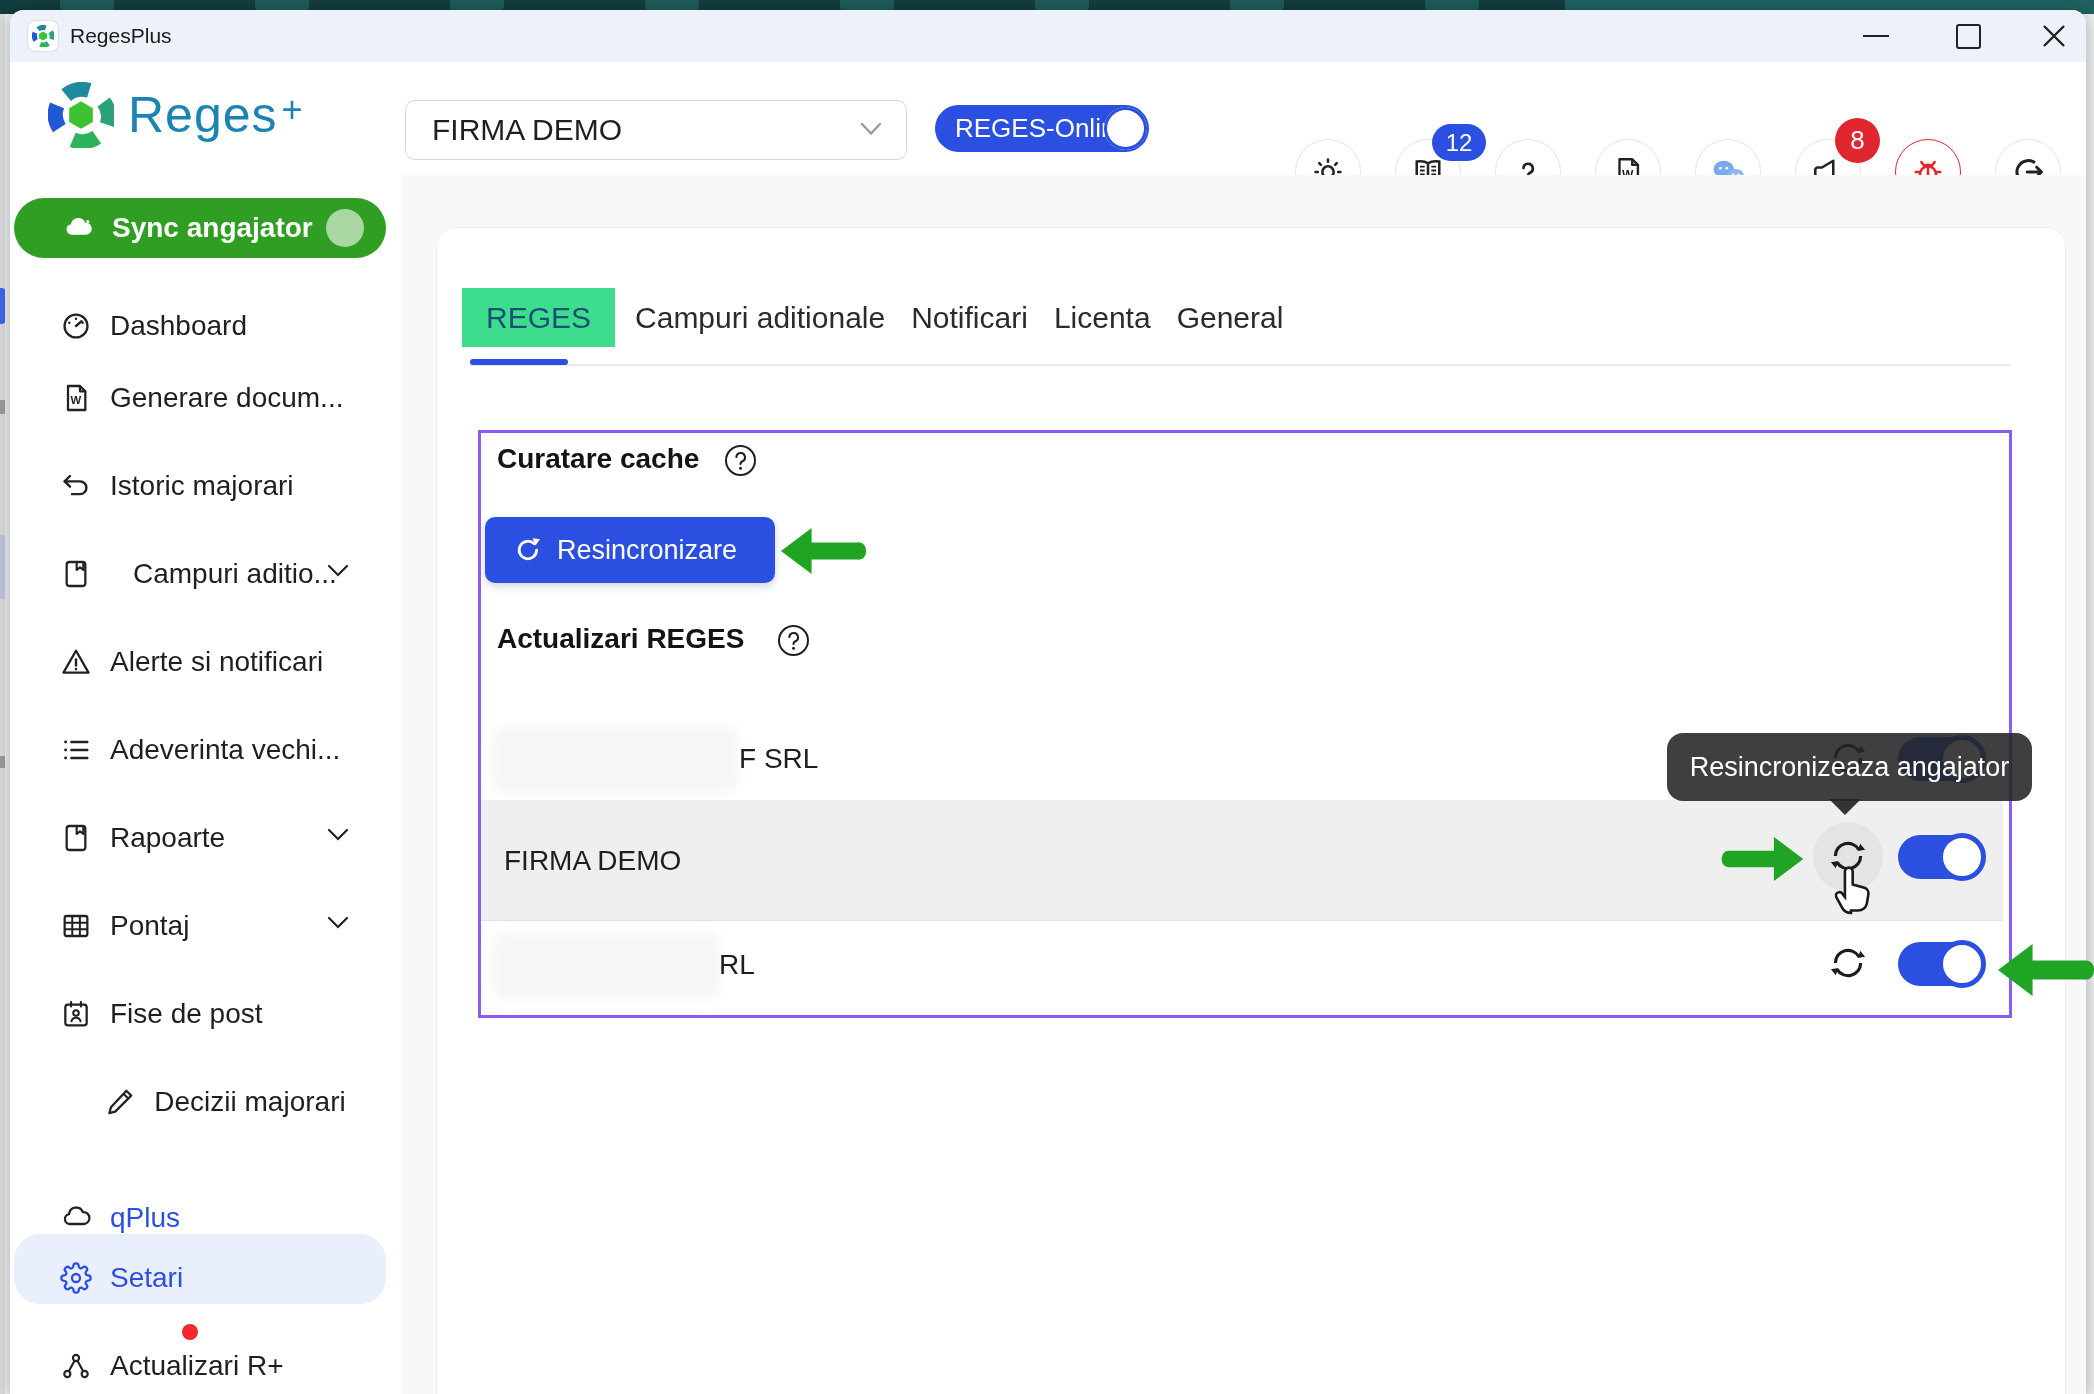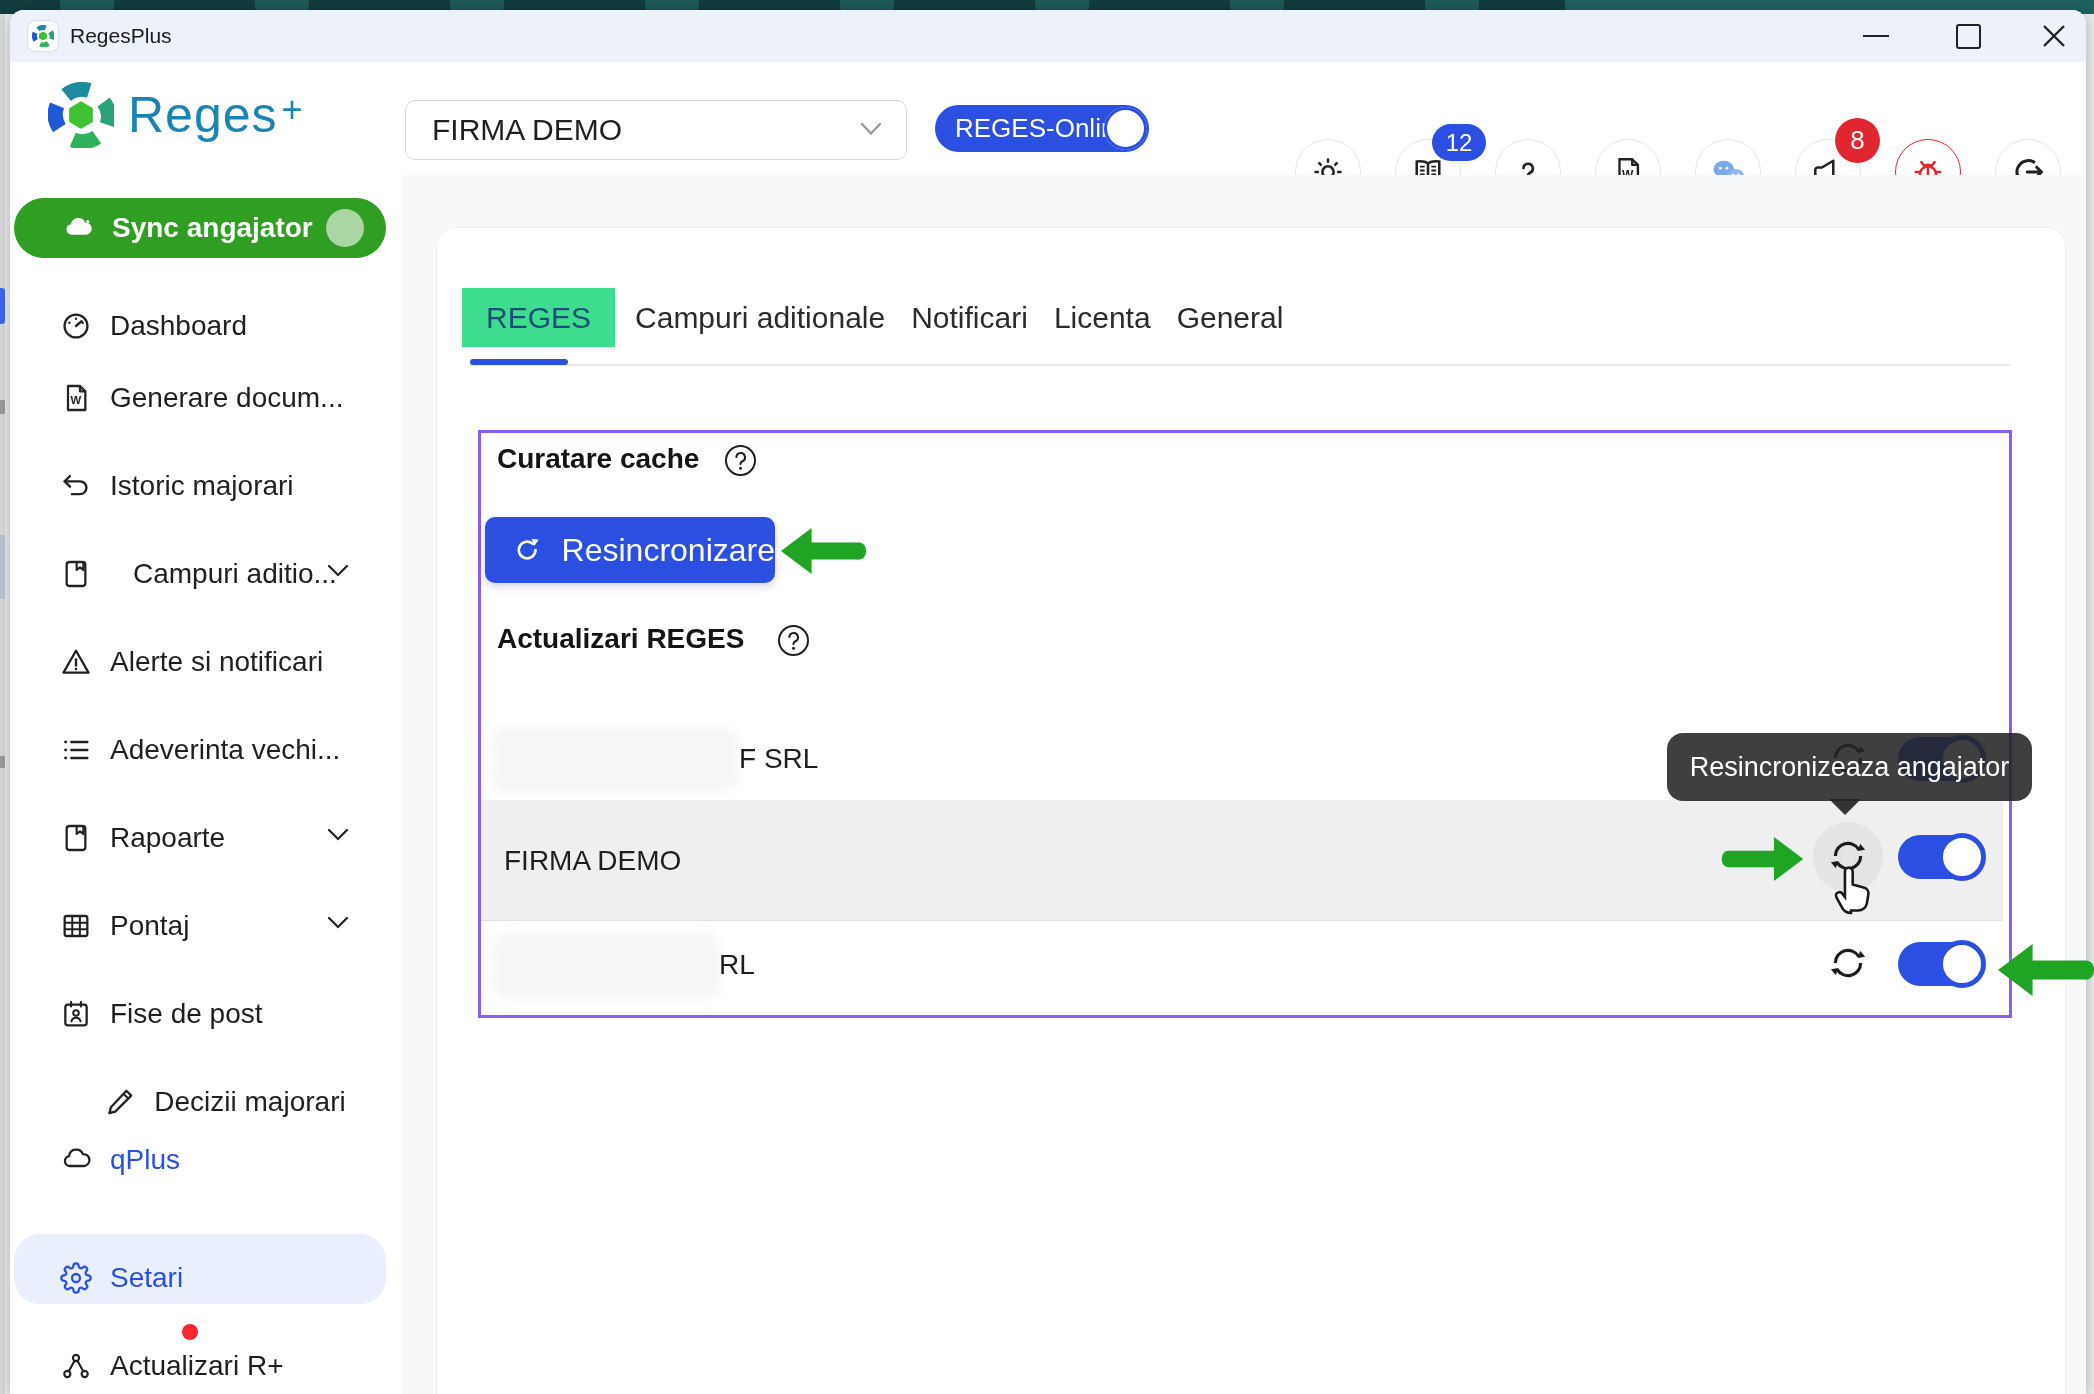--- a/index.html
+++ b/index.html
@@ -72,21 +72,21 @@
   .tab.active{background:#3edd8e;color:#1a5078;height:59px;display:flex;align-items:center;
     padding:0 24px;margin-right:20px;}
   .tab-line{position:absolute;left:33px;top:136px;width:1540px;height:2px;background:#e9e9e9;}
   .tab-underline{position:absolute;left:33px;top:131px;width:98px;height:6px;border-radius:3px;background:#2b4fe0;}
   
   .panel{position:absolute;left:41px;top:202px;width:1528px;height:582px;border:3px solid #8b5cf6;background:#fff;}
   .h-title{position:absolute;font-size:28px;font-weight:700;color:#141414;white-space:nowrap;}
   .help{position:absolute;width:33px;height:33px;}
   .resync-btn{position:absolute;left:4px;top:84px;width:290px;height:66px;background:#2b4fe0;border-radius:10px;
     display:flex;align-items:center;box-shadow:0 3px 8px rgba(120,130,160,.35);}
-  .resync-btn .lbl{color:#fff;font-size:32px;margin-left:20px;}
+  .resync-btn .lbl{color:#fff;font-size:27px;margin-left:14px;}
   .g-arrow{position:absolute;z-index:20;}
   .row{position:absolute;left:0;width:1522px;}
   .row.gray{background:#efefef;border-bottom:1px solid #e0e0e0;}
   .row-name{position:absolute;font-size:28px;color:#1e1e1e;white-space:nowrap;}
   .redact{position:absolute;background:#f6f6f6;border-radius:6px;filter:blur(3px);
     box-shadow:0 0 10px 8px rgba(246,246,246,.95);}
   .refresh{position:absolute;width:38px;height:38px;}
   .hovcircle{position:absolute;width:70px;height:70px;border-radius:50%;background:#e4e4e4;}
   .toggle{position:absolute;width:82px;height:44px;border-radius:22px;background:#2b4fe0;}
   .toggle .knob{position:absolute;right:-6px;top:-2px;width:48px;height:48px;border-radius:50%;
@@ -369,21 +369,21 @@
     <div class="sb-row" style="top:883px;justify-content:center;">
       <span class="sb-ic">
         <svg width="32" height="32" viewBox="0 0 24 24">
           <path d="M16.8 3.6 20.4 7.2 8.4 19.2 4 20.4 5.2 16z" fill="none" stroke="#222" stroke-width="1.7" stroke-linejoin="round"></path>
           <path d="M14.6 5.8l3.6 3.6" stroke="#222" stroke-width="1.5"></path>
         </svg>
       </span>
       <span class="sb-lbl">Decizii majorari</span>
     </div>
 
-    <div class="sb-row" style="top:941px;">
+    <div class="sb-row" style="top:971px;align-items:flex-end;">
       <span class="sb-ic">
         <svg width="32" height="32" viewBox="0 0 24 24">
           <path d="M18 16.5H7.4a3.7 3.7 0 0 1-.6-7.35A5.4 5.4 0 0 1 17.2 7.6a4.3 4.3 0 0 1 .8 8.9z" fill="none" stroke="#222" stroke-width="1.7" stroke-linejoin="round"></path>
         </svg>
       </span>
       <span class="sb-lbl blue-txt">qPlus</span>
     </div>
     <div class="reddot-sm"></div>
 
     <div class="setari-pill"></div>

